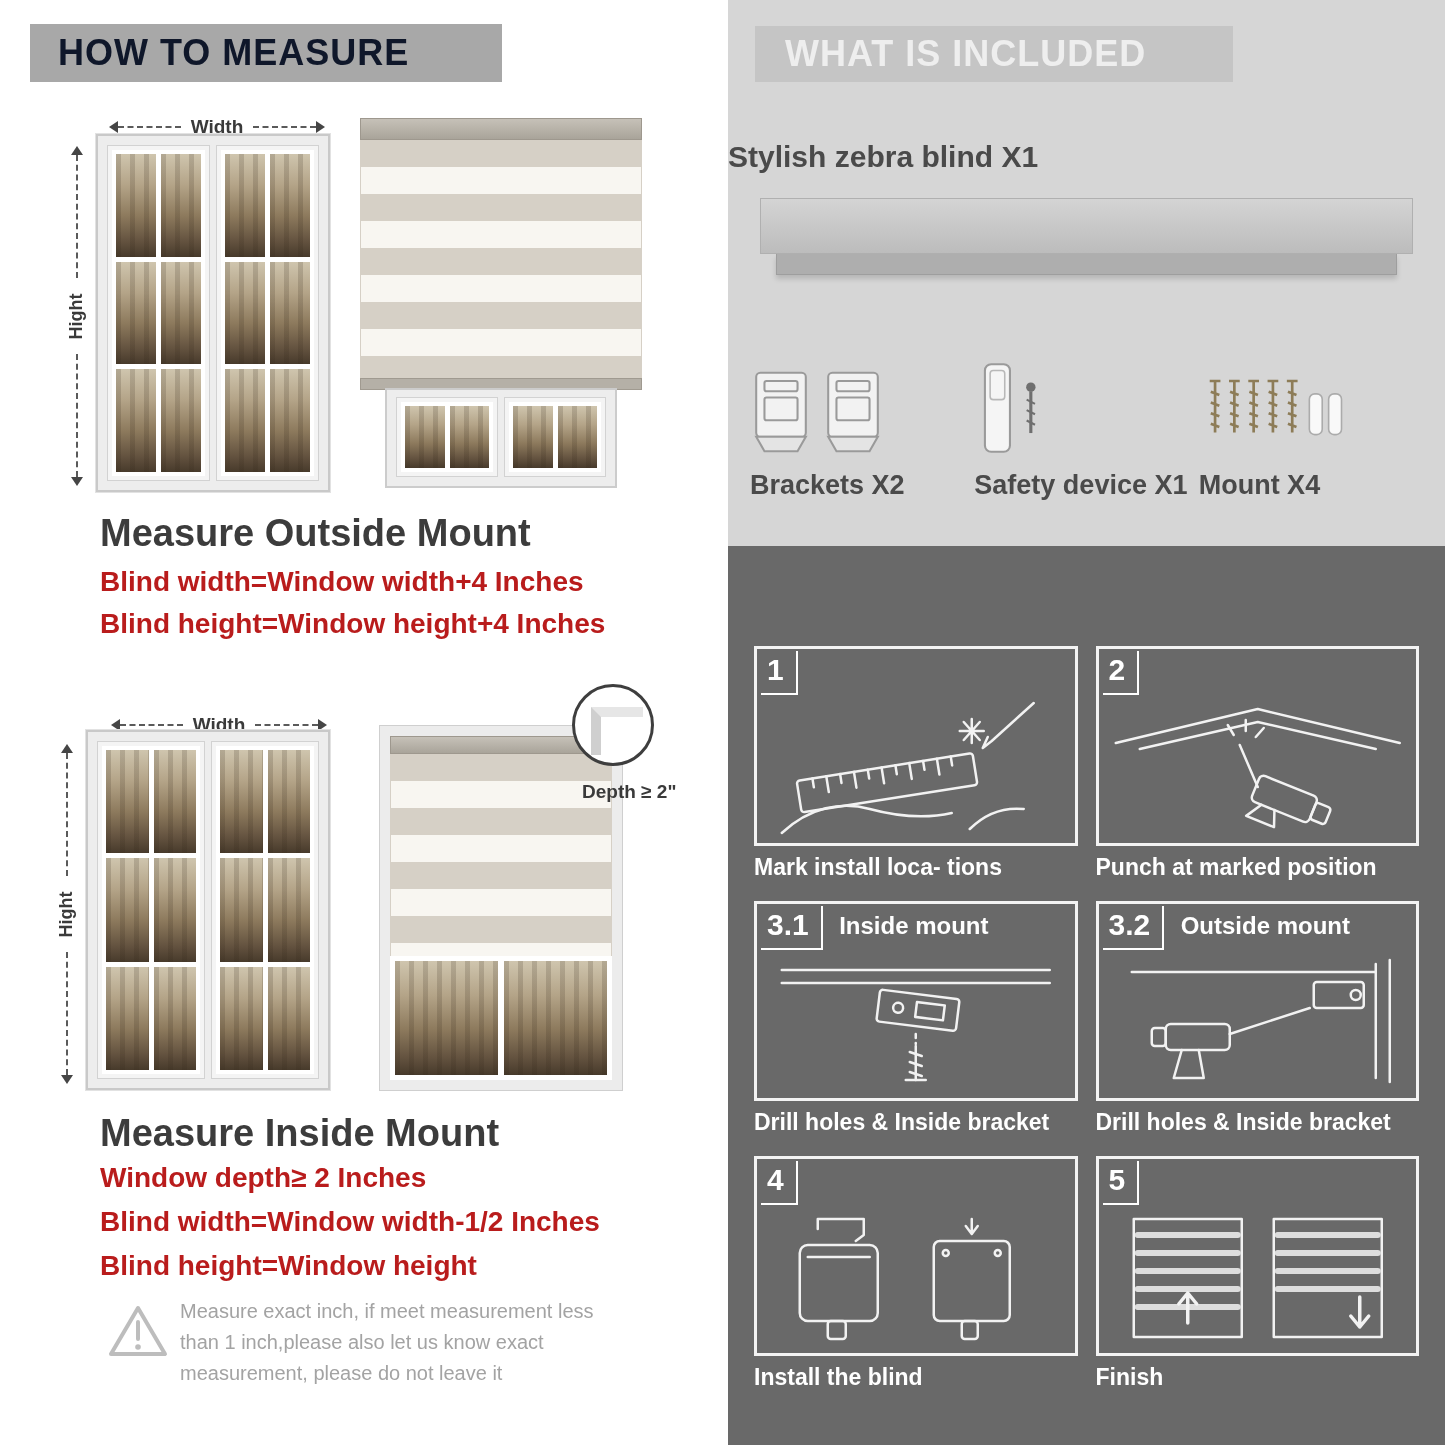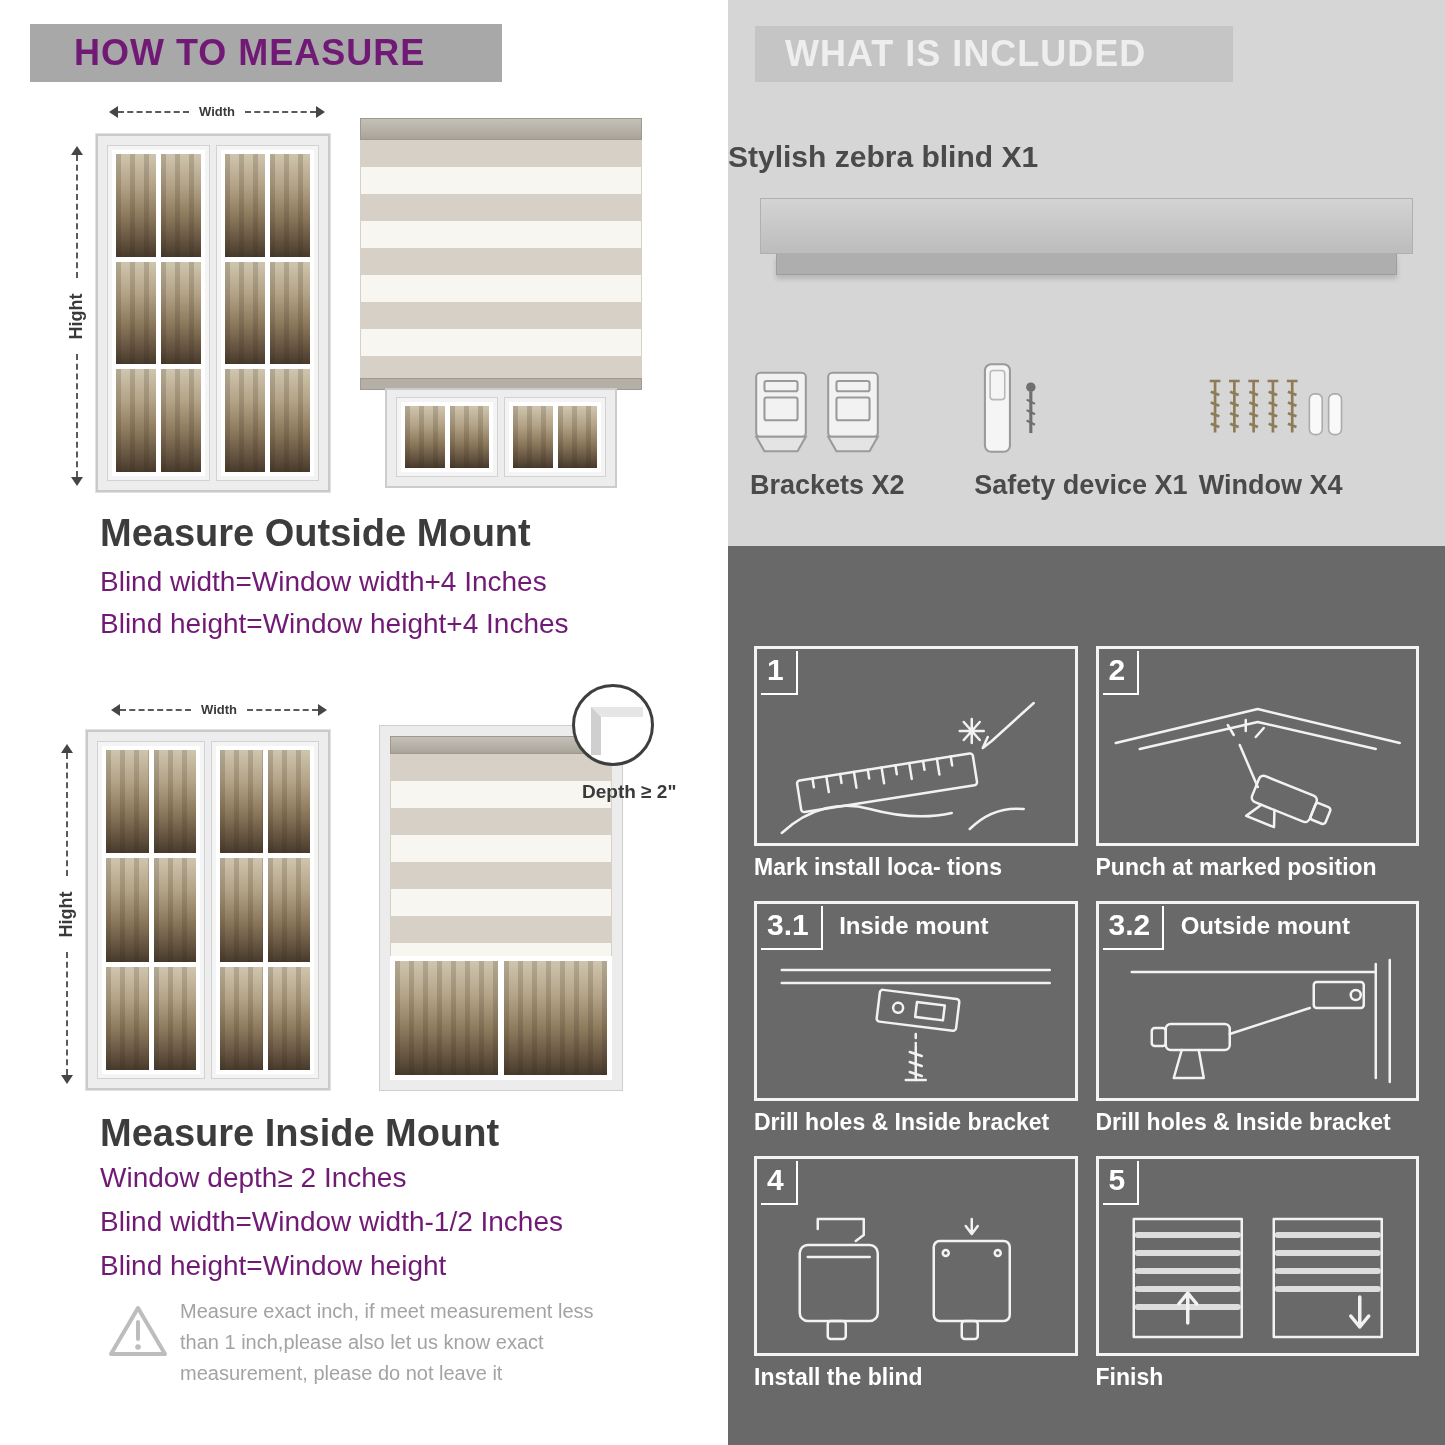--- a/index.html
+++ b/index.html
@@ -9,31 +9,31 @@
     background:#ffffff;
     font-family: "Liberation Sans", sans-serif;
     overflow: hidden;
     color:#3e3e3e;
   }
   .abs { position:absolute; }
 
   
   .htm-header {
     left:30px; top:24px; width:472px; height:58px;
-    background:#a8a8a8; color:#701a75;
+    background:#a8a8a8; color:#0f172a;
     font-size:36px; font-weight:700; letter-spacing:1px;
-    line-height:58px; padding-left:44px;
+    line-height:58px; padding-left:28px;
   }
 
   
   .h-arrow { display:flex; align-items:center; }
   .h-arrow .line { flex:1; height:0; border-top:2px dashed #5a5a5a; }
   .tri-left  { width:0;height:0;border:6px solid transparent; border-right:9px solid #454545; }
   .tri-right { width:0;height:0;border:6px solid transparent; border-left:9px solid #454545; }
-  .h-arrow .lbl { margin:0 10px; font-size:13px; font-weight:700; color:#3a3a3a; white-space:nowrap; }
+  .h-arrow .lbl { margin:12px 10px; font-size:19px; font-weight:700; color:#3a3a3a; white-space:nowrap; }
 
   .v-arrow { display:flex; flex-direction:column; align-items:center; }
   .v-arrow .line { flex:1; width:0; border-left:2px dashed #5a5a5a; }
   .tri-up   { width:0;height:0;border:6px solid transparent; border-bottom:9px solid #454545; }
   .tri-down { width:0;height:0;border:6px solid transparent; border-top:9px solid #454545; }
   .lblwrap { height:64px; width:22px; display:flex; align-items:center; justify-content:center; margin:6px 0; }
   .v-arrow .lbl { transform:rotate(-90deg); font-size:18px; font-weight:700; color:#3a3a3a; white-space:nowrap; }
 
   
   .window {
@@ -70,21 +70,21 @@
     width:82px; height:82px; border-radius:50%;
     border:3px solid #3e3e3e; background:#ffffff; overflow:hidden;
   }
   .callout-corner {
     position:absolute; right:8px; bottom:8px; width:52px; height:48px;
     border-top:10px solid #e6e6e6; border-left:10px solid #cfcfcf;
   }
   .depth-label { font-size:19px; font-weight:700; color:#3a3a3a; }
 
   .section-title { font-size:38px; font-weight:700; color:#3c3c3c; }
-  .rule-line     { font-size:28px; font-weight:400; color:#701a75; }
+  .rule-line     { font-size:28px; font-weight:700; color:#b91c1c; }
 
   .note-text { width:450px; font-size:20px; line-height:1.55; color:#a3a3a3; }
 
   
   .right-top {
     left:728px; top:0; width:717px; height:546px;
     background:#d6d6d6;
   }
   .wii-header {
     position:absolute; left:27px; top:26px; width:478px; height:56px;
@@ -311,21 +311,21 @@
             <path d="M10 14 h10 M15 14 v48 M11 24 l8 3 M11 34 l8 3 M11 44 l8 3 M11 54 l8 3"></path>
             <path d="M28 14 h10 M33 14 v48 M29 24 l8 3 M29 34 l8 3 M29 44 l8 3 M29 54 l8 3"></path>
             <path d="M46 14 h10 M51 14 v48 M47 24 l8 3 M47 34 l8 3 M47 44 l8 3 M47 54 l8 3"></path>
             <path d="M64 14 h10 M69 14 v48 M65 24 l8 3 M65 34 l8 3 M65 44 l8 3 M65 54 l8 3"></path>
             <path d="M82 14 h10 M87 14 v48 M83 24 l8 3 M83 34 l8 3 M83 44 l8 3 M83 54 l8 3"></path>
           </g>
           <rect x="103" y="26" width="12" height="38" rx="5" fill="rgba(255,255,255,0.85)" stroke="#ababab" stroke-width="1.5"></rect>
           <rect x="121" y="26" width="12" height="38" rx="5" fill="rgba(255,255,255,0.85)" stroke="#ababab" stroke-width="1.5"></rect>
         </svg>
       </div>
-      <div class="item-label">Window X4</div>
+      <div class="item-label">Mount X4</div>
     </div>
   </div>
 </div>
 
 <div class="abs right-bottom">
 
   <div class="steps-grid">
 
     <div>
       <div class="panel">

